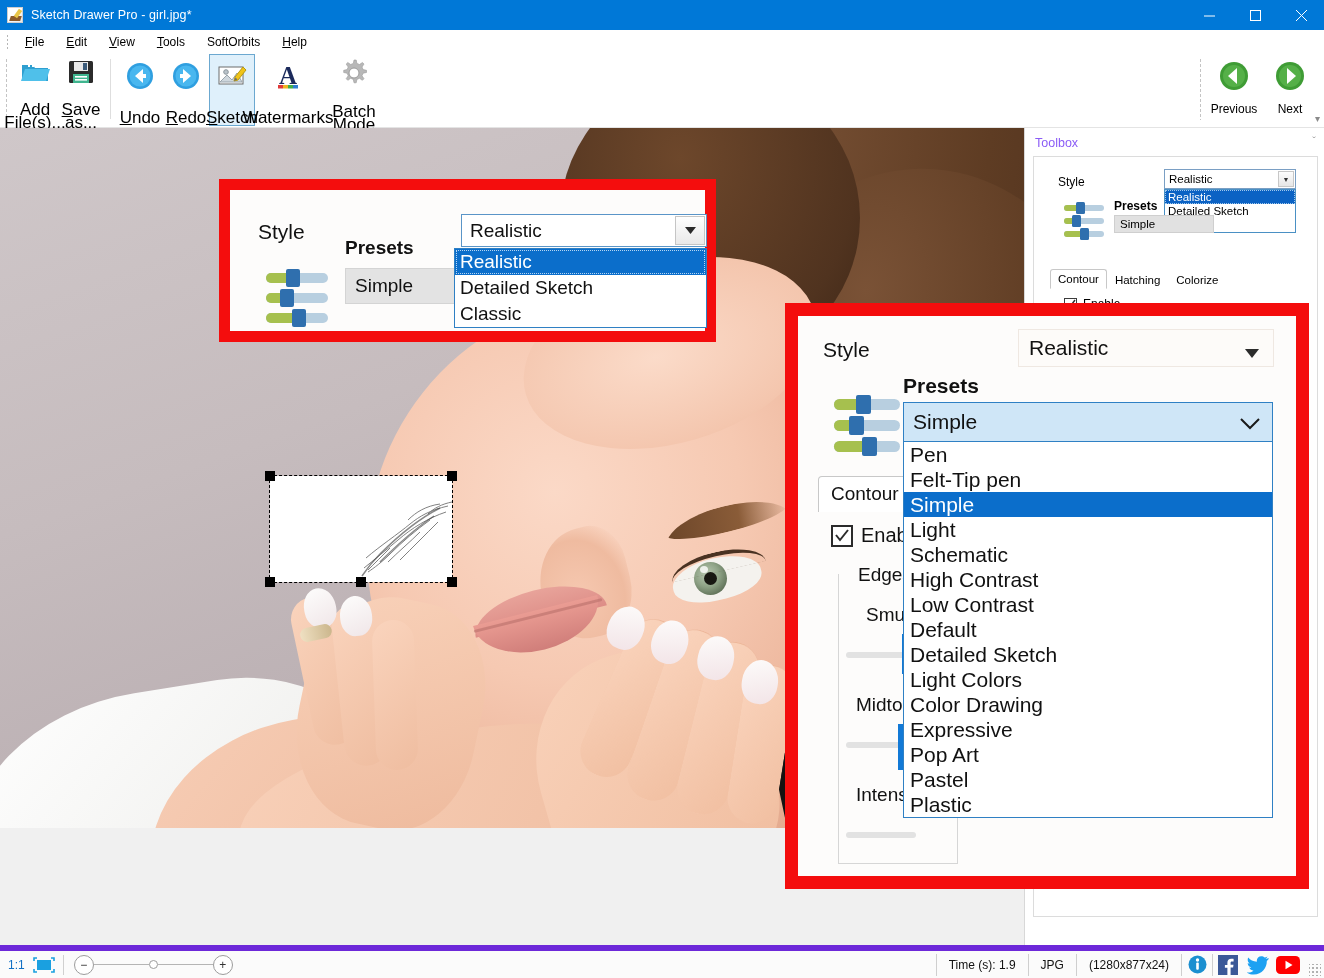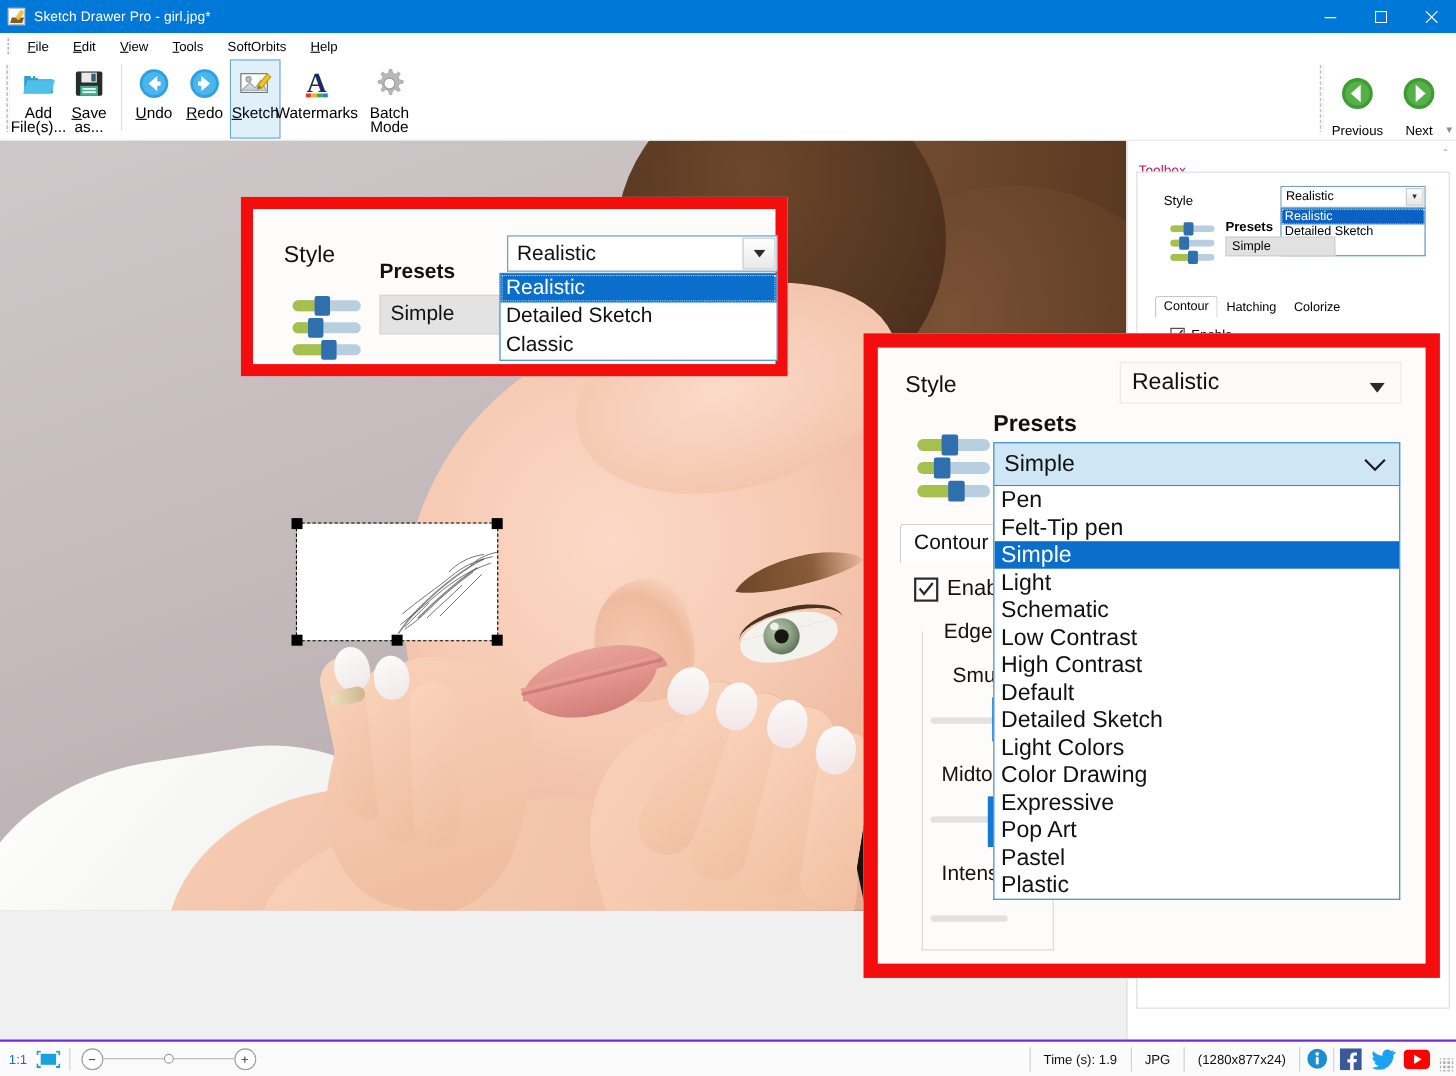--- a/index.html
+++ b/index.html
@@ -65,31 +65,31 @@
     background-image:radial-gradient(#c4c4c4 40%, transparent 41%);
     background-size:3px 5px;
   }
   .tool{
     width:46px;min-width:46px;height:72px;display:flex;flex-direction:column;
     align-items:center;justify-content:flex-start;padding-top:4px; cursor:default;
   }
   .tool.wide{width:66px;min-width:66px;}
   .tool .ticon{height:36px;display:flex;align-items:center;justify-content:center;}
   .tool .tlabel{
-    font-size:14px;line-height:12.5px;text-align:center;color:#000;margin-top:2px;
+    font-size:17px;line-height:12.5px;text-align:center;color:#000;margin-top:18px;
   }
   .tool .tlabel u{text-decoration:underline}
   .tool.selected{
     background:#dff0fb; border:1px solid #6ba8d0;
     padding-top:3px;
   }
   .vsep{width:1px;height:60px;background:#dedede;margin:5px 6px 0 6px;}
 
   #rib-right{margin-left:auto;display:flex;align-items:flex-start;padding-right:6px;position:relative;}
-  .nav-tool{width:56px;height:72px;display:flex;flex-direction:column;align-items:center;padding-top:6px;justify-content:flex-end;}
+  .nav-tool{width:56px;height:72px;display:flex;flex-direction:column;align-items:center;padding-top:6px;}
   .nav-tool .tlabel{font-size:12px;margin-top:6px;color:#000}
   #rib-expand{
     position:absolute;right:4px;bottom:2px;font-size:10px;color:#8a8a8a;
   }
   #tool-expand{position:absolute;left:344px;top:116px;font-size:10px;color:#9a9a9a;}
 
   
   #canvas-area{
     position:absolute;left:0;top:128px;width:1024px;height:817px;
     background:#f0f0f0;overflow:hidden;
@@ -242,21 +242,21 @@
   #h-bc{left:356px;top:449px;}
 
   #canvas-bottom{position:absolute;left:0;top:700px;width:1024px;height:117px;background:#f0f0f0;}
 
   
   #toolbox{
     position:absolute;left:1024px;top:128px;width:300px;height:817px;
     background:#ffffff;border-left:1px solid #d8d8d8;
   }
   #toolbox-title{
-    position:absolute;left:10px;top:20px;font-size:12.5px;color:#be185d;
+    position:absolute;left:10px;top:8px;font-size:12.5px;color:#8b5cf6;
   }
   #toolbox-collapse{position:absolute;right:8px;top:7px;font-size:11px;color:#9a9a9a;}
   #toolbox-body{
     position:absolute;left:8px;top:28px;right:6px;bottom:28px;
     border:1px solid #dcdcdc;background:#fff;
   }
   .tb-label{position:absolute;font-size:12px;color:#000;}
   #tb-style-label{left:24px;top:18px;}
   #tb-style-combo{
     position:absolute;left:130px;top:12px;width:132px;height:20px;
@@ -292,21 +292,21 @@
     width:13px;height:13px;border:1px solid #3c3c3c;background:#fff;
     display:flex;align-items:center;justify-content:center;
   }
   .chk svg{display:block}
   #tb-enable-row .lbl{font-size:12px;}
   #tb-edges-label{position:absolute;left:36px;top:163px;font-size:12px;color:#000;}
 
   
   #statusbar{
     position:absolute;left:0;top:945px;width:1324px;height:33px;
-    background:#fbfbfb;border-top:2px solid #6d28d9;display:flex;align-items:center;
+    background:#fbfbfb;border-top:6px solid #6d28d9;display:flex;align-items:center;
   }
   #statusbar .sb-zoom{font-size:12px;color:#1170c4;margin-left:8px;}
   #sb-fit{
     width:22px;height:16px;margin-left:8px;display:flex;align-items:center;justify-content:center;
   }
   .sb-sep{width:1px;height:20px;background:#d0d0d0;margin:0 8px;}
   #zoom-slider{display:flex;align-items:center;margin-left:2px;}
   .zbtn{
     width:20px;height:20px;border-radius:50%;border:1px solid #9c9c9c;background:#fff;
     display:flex;align-items:center;justify-content:center;font-size:12px;color:#333;line-height:1;
@@ -794,22 +794,22 @@
         </svg>
     </span>
   </div>
 
   <div id="c2-list">
     <div class="opt">Pen</div>
     <div class="opt">Felt-Tip pen</div>
     <div class="opt sel">Simple</div>
     <div class="opt">Light</div>
     <div class="opt">Schematic</div>
+    <div class="opt">High Contrast</div>
     <div class="opt">Low Contrast</div>
-    <div class="opt">High Contrast</div>
     <div class="opt">Default</div>
     <div class="opt">Detailed Sketch</div>
     <div class="opt">Light Colors</div>
     <div class="opt">Color Drawing</div>
     <div class="opt">Expressive</div>
     <div class="opt">Pop Art</div>
     <div class="opt">Pastel</div>
     <div class="opt">Plastic</div>
   </div>
 </div>

